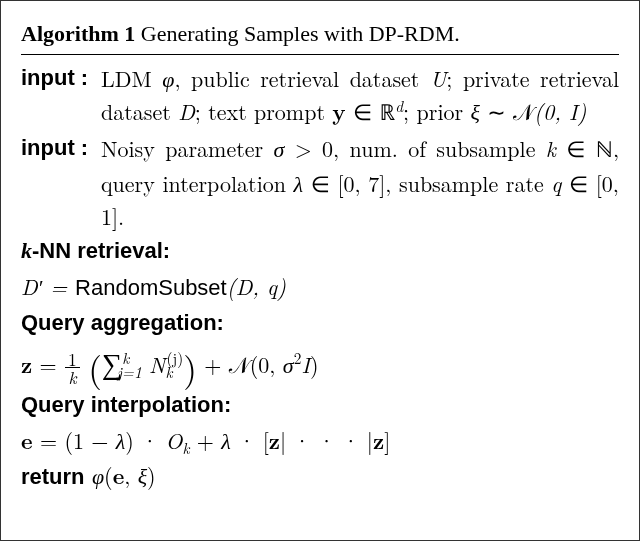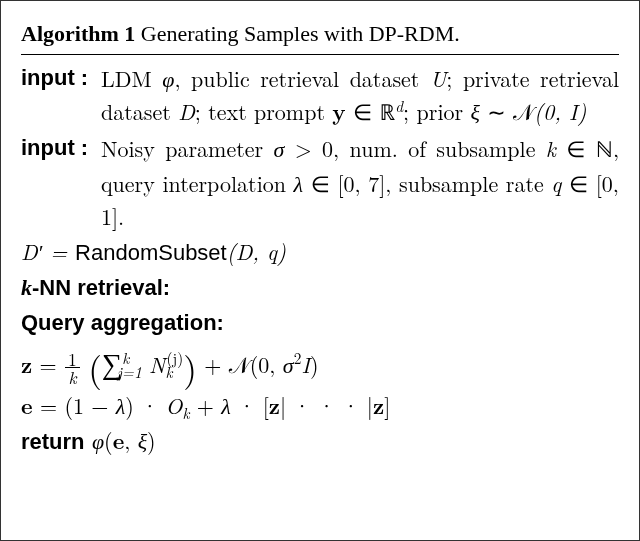--- a/index.html
+++ b/index.html
@@ -98,38 +98,39 @@
     </div>
   </div>
 
   <div class="block">
     <div class="lead kw">input :</div>
     <div class="body">
       <span>Noisy parameter </span><span class="it">σ</span><span> &gt; 0</span><span>, num. of subsample </span><span class="it">k</span><span> ∈ </span><span class="bb">ℕ</span><span>, query interpolation </span><span class="it">λ</span><span> ∈ [0, 7]</span><span>, subsample rate </span><span class="it">q</span><span> ∈ [0, 1].</span>
     </div>
   </div>
 
+  <div class="line sans-bold">
+    <span class="it" style="font-family: Georgia, serif;">k</span><span>-NN retrieval:</span>
+  </div>
+
   <div class="line">
     <span class="it">D′ = </span><span class="sans-bold" style="font-weight:normal;font-family:Helvetica,Arial,sans-serif">RandomSubset</span><span class="it">(D, q)</span>
-  </div>
-
-  <div class="line sans-bold">
-    <span class="it" style="font-family: Georgia, serif;">k</span><span>-NN retrieval:</span>
   </div>
 
 
 
   <div class="line sans-bold">Query aggregation:</div>
 
   <div class="line">
     <b><span>z</span></b><span> = </span><span class="frac"><span class="num">1</span><span class="den it">k</span></span>
     <span class="bigparen">(</span><span class="sumop">∑</span><span class="sup it">k</span><span class="sub it" style="margin-left:-12px">j=1</span>
     <span class="it">N</span><span class="sub it">k</span><span class="sup" style="margin-left:-6px">(j)</span><span class="bigparen">)</span><span> + </span><span>𝒩</span><span>(0, </span><span class="it">σ</span><span class="sup">2</span><span class="it">I</span><span>)</span>
   </div>
 
+  <div class="line sans-bold">Query interpolation:</div>
 
   <div class="line">
     <b><span>e</span></b><span> = (1 − </span><span class="it">λ</span><span>) · </span><span class="it">O</span><span class="sub it">k</span><span> + </span><span class="it">λ</span><span> · [</span><b><span>z</span></b><span>| · · · |</span><b><span>z</span></b><span>]</span>
   </div>
 
   <div class="line">
     <span class="kw">return</span><span> </span><span class="it">φ</span><span>(</span><b><span>e</span></b><span>, </span><span class="it">ξ</span><span>)</span>
   </div>
 
 </div>

